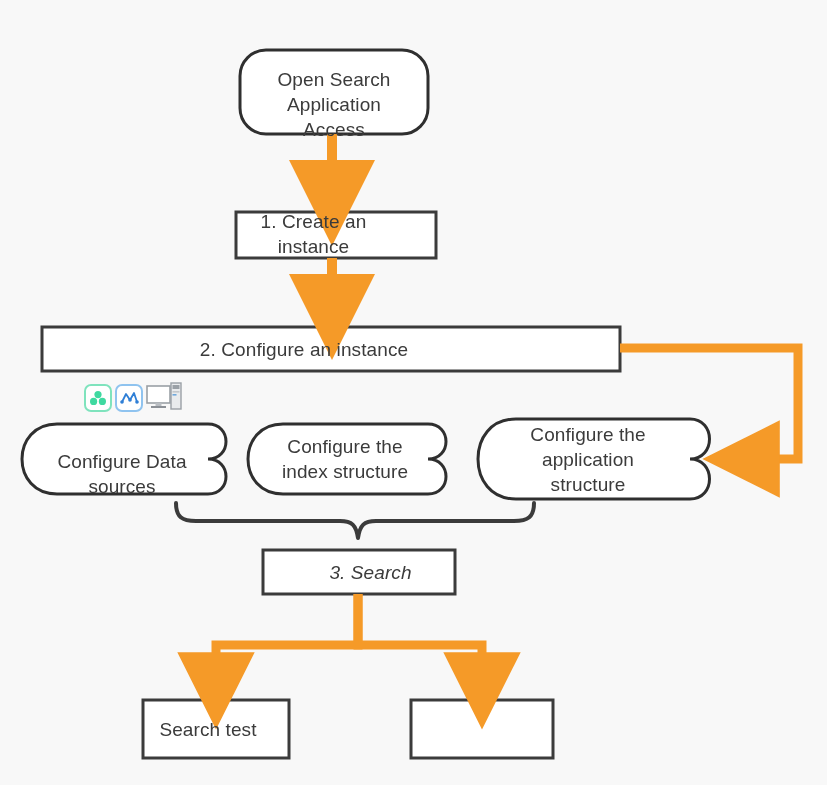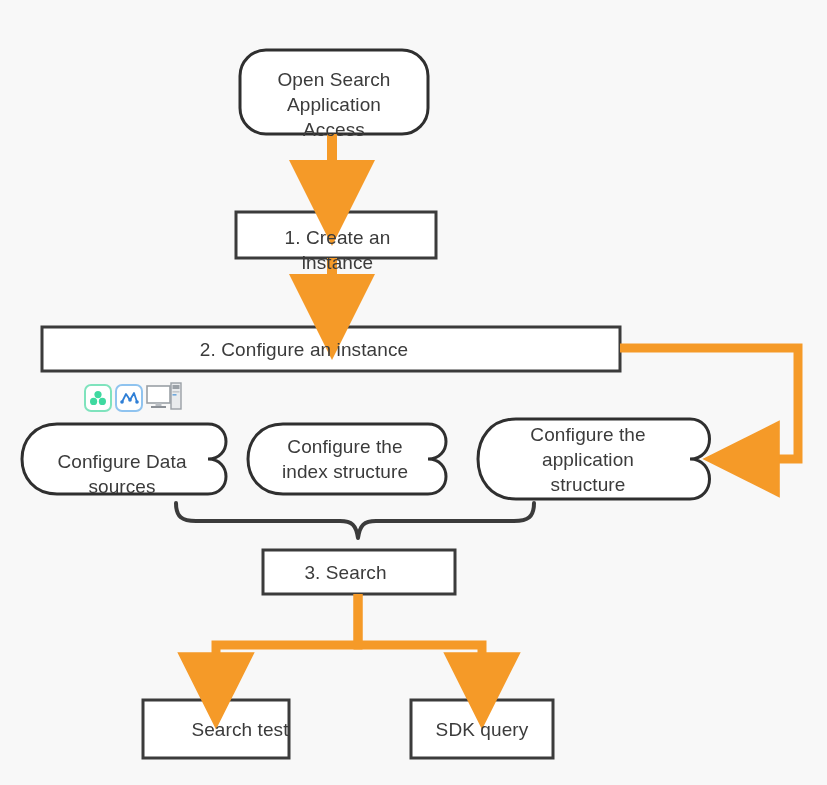--- a/index.html
+++ b/index.html
@@ -111,40 +111,39 @@
 
     <path d="M358,594 L358,645 L216,645 L216,690" fill="none" stroke="#f59a28" stroke-width="9" marker-end="url(#arrow-orange)"></path>
 
     <path d="M358,594 L358,645 L482,645 L482,690" fill="none" stroke="#f59a28" stroke-width="9" marker-end="url(#arrow-orange)"></path>
   </svg>
 
   <div class="node-label" style="left:240px; top:50px; width:188px; height:108px;">Open Search
 Application
 Access</div>
 
-  <div class="node-label" style="left:244px; top:208px; width:187px; height:52px;margin-top:16px;">1. Create an
+  <div class="node-label" style="left:220px; top:208px; width:187px; height:52px;">1. Create an
 instance</div>
 
   <div class="node-label" style="left:42px; top:327px; width:524px; height:44px;">2. Configure an instance</div>
 
   <div class="node-label" style="left:26px; top:439px; width:192px; height:70px;">Configure Data
 sources</div>
 
   <div class="node-label" style="left:252px; top:424px; width:186px; height:70px;">Configure the
 index structure</div>
 
   <div class="node-label" style="left:482px; top:419px; width:212px; height:80px;">Configure the
 application
 structure</div>
 
-  <div class="node-label" style="left:254px; top:550px; width:183px; height:44px;">3. Search</div>
+  <div class="node-label" style="left:279px; top:550px; width:183px; height:44px;font-style:italic;">3. Search</div>
 
-  <div class="node-label" style="left:143px; top:700px; width:130px; height:58px;margin-left:32px;">Search test</div>
+  <div class="node-label" style="left:143px; top:700px; width:130px; height:58px;">Search test</div>
 
-  <div class="node-label" style="left:411px; top:700px; width:142px; height:58px;">SDK query</div>
 
   <div class="icon-row">
 
     <div class="icon-box icon-green">
       <svg width="18" height="16" viewBox="0 0 18 16">
         <circle cx="9" cy="4.6" r="3.6" fill="#3fd9a0"></circle>
         <circle cx="4.6" cy="11.4" r="3.6" fill="#3fd9a0"></circle>
         <circle cx="13.4" cy="11.4" r="3.6" fill="#3fd9a0"></circle>
       </svg>
     </div>

